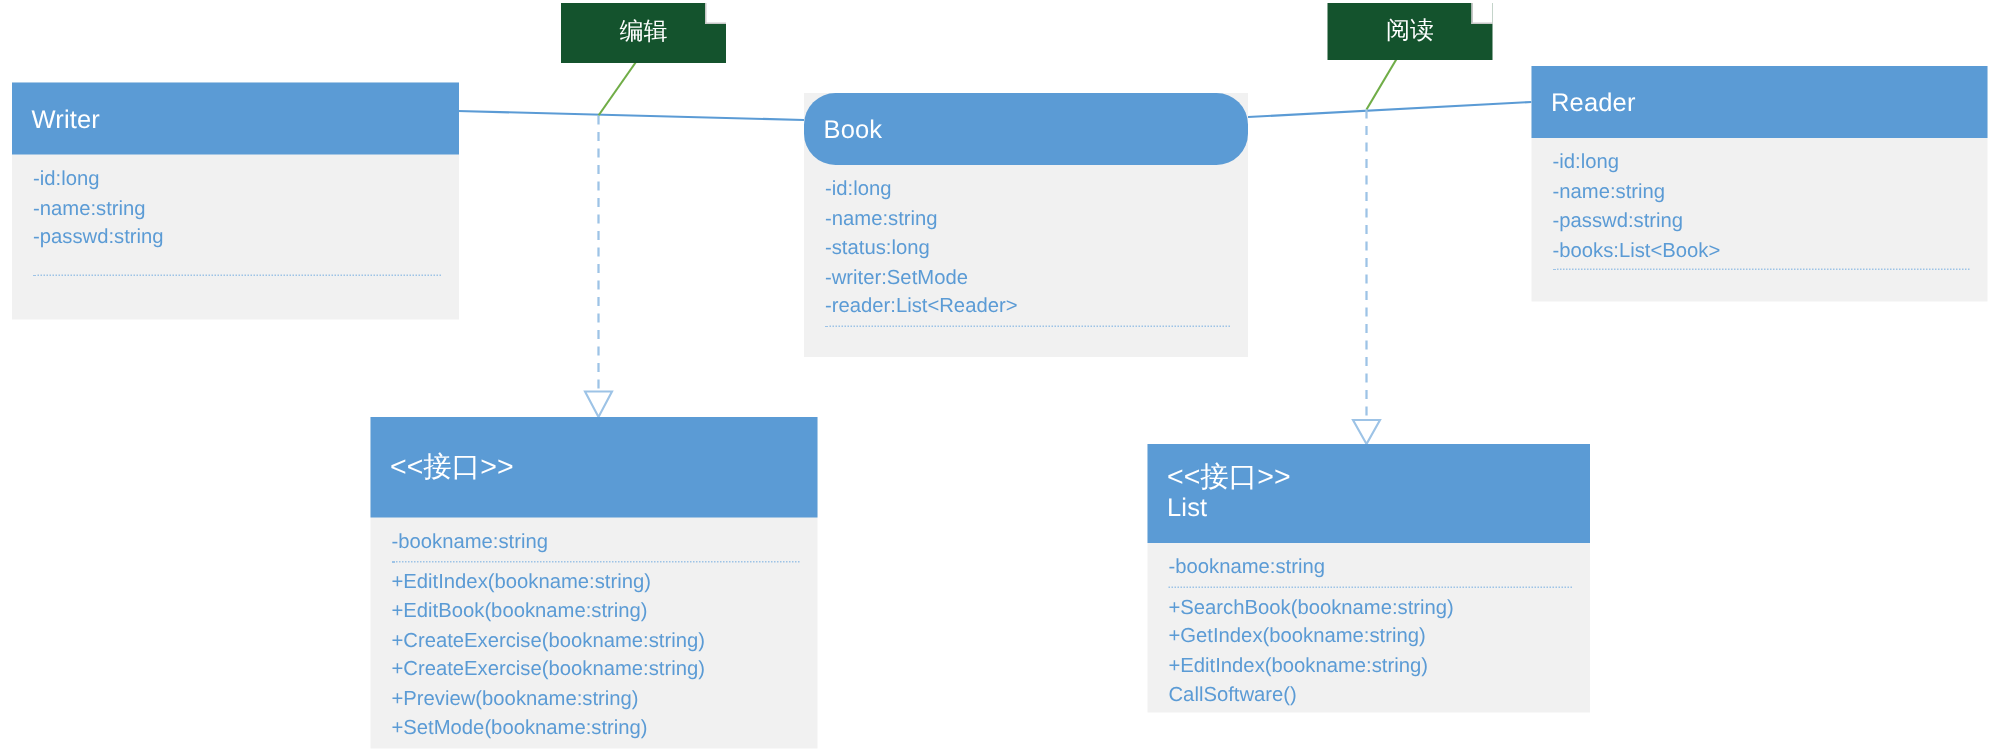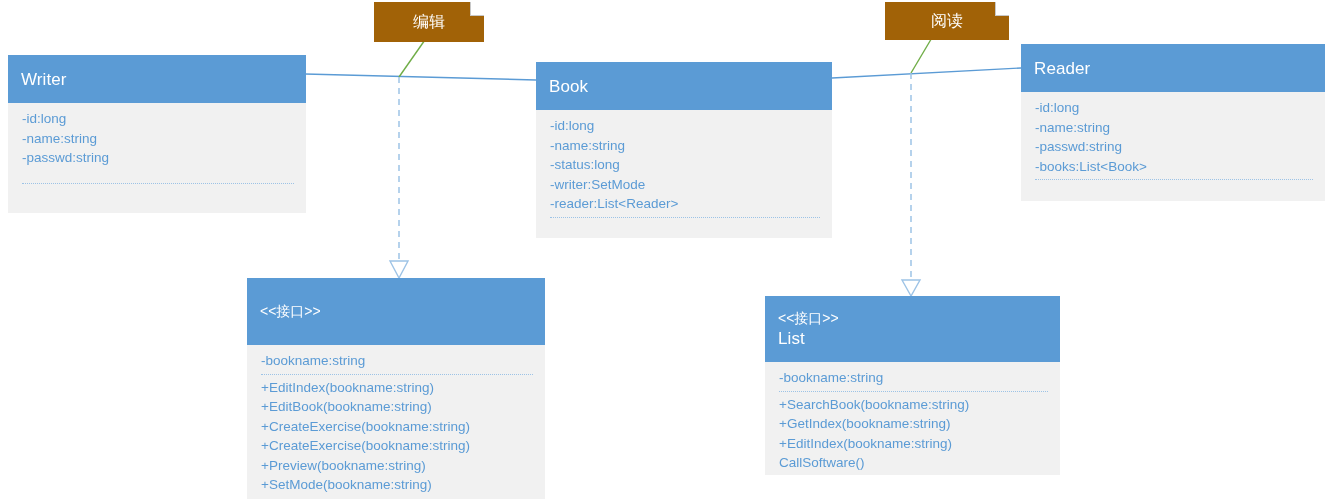--- a/index.html
+++ b/index.html
@@ -43,21 +43,21 @@
     flex-direction: column;
     justify-content: center;
   }
   .uml-header .cls-name {
     font-size: 17px;
     line-height: 21px;
     letter-spacing: .1px;
     color: #ffffff;
   }
   .uml-header .stereotype {
-    font-size: 14px;
+    font-size: 19px;
     line-height: 19px;
     color: #ffffff;
   }
   .uml-body {
     box-sizing: border-box;
     padding: 6px 12px 4px 14px;
   }
   .member {
     color: #5b9bd5;
     font-size: 13.5px;
@@ -67,21 +67,21 @@
   .divider {
     border-top: 1px dotted #9dc3e6;
     height: 0;
     margin: 5px 0 4px 0;
   }
   .divider.tight { margin: 3px 0 3px 0; }
 
   
   .note {
     position: absolute;
-    background: #a16207;
+    background: #14532d;
     color: #ffffff;
     box-sizing: border-box;
     display: flex;
     align-items: center;
     justify-content: center;
     font-size: 16px;
     line-height: 20px;
   }
   .note .note-fold {
     position: absolute;
@@ -115,39 +115,39 @@
 
     <line x1="911" y1="73" x2="911" y2="281" stroke="#9dc3e6" stroke-width="1.5" stroke-dasharray="6,5"></line>
     <polygon points="911,296 902,280 920,280" fill="#ffffff" stroke="#9dc3e6" stroke-width="1.4"></polygon>
   </svg>
 
   <div class="note" style="left:374px; top:2px; width:110px; height:40px;">
     <span class="note-fold"></span>
     <span class="note-label">编辑</span>
   </div>
 
-  <div class="note" style="left:885px; top:2px; width:124px; height:38px;">
+  <div class="note" style="left:885px; top:2px; width:110px; height:38px;">
     <span class="note-fold"></span>
     <span class="note-label">阅读</span>
   </div>
 
   <div class="uml-box" style="left:8px; top:55px; width:298px; height:158px;">
     <div class="uml-header" style="height:48px;justify-content:center;">
       <div class="cls-name">Writer</div>
     </div>
     <div class="uml-body" style="height:110px;">
       <div class="member">-id:long</div>
       <div class="member">-name:string</div>
       <div class="member">-passwd:string</div>
       <div class="divider" style="margin-top:15px;"></div>
     </div>
   </div>
 
   <div class="uml-box" style="left:536px; top:62px; width:296px; height:176px;">
-    <div class="uml-header" style="height:48px;">
+    <div class="uml-header" style="height:48px;border-radius:21px;">
       <div class="cls-name">Book</div>
     </div>
     <div class="uml-body" style="height:128px;">
       <div class="member">-id:long</div>
       <div class="member">-name:string</div>
       <div class="member">-status:long</div>
       <div class="member">-writer:SetMode</div>
       <div class="member">-reader:List&lt;Reader&gt;</div>
       <div class="divider tight"></div>
     </div>

